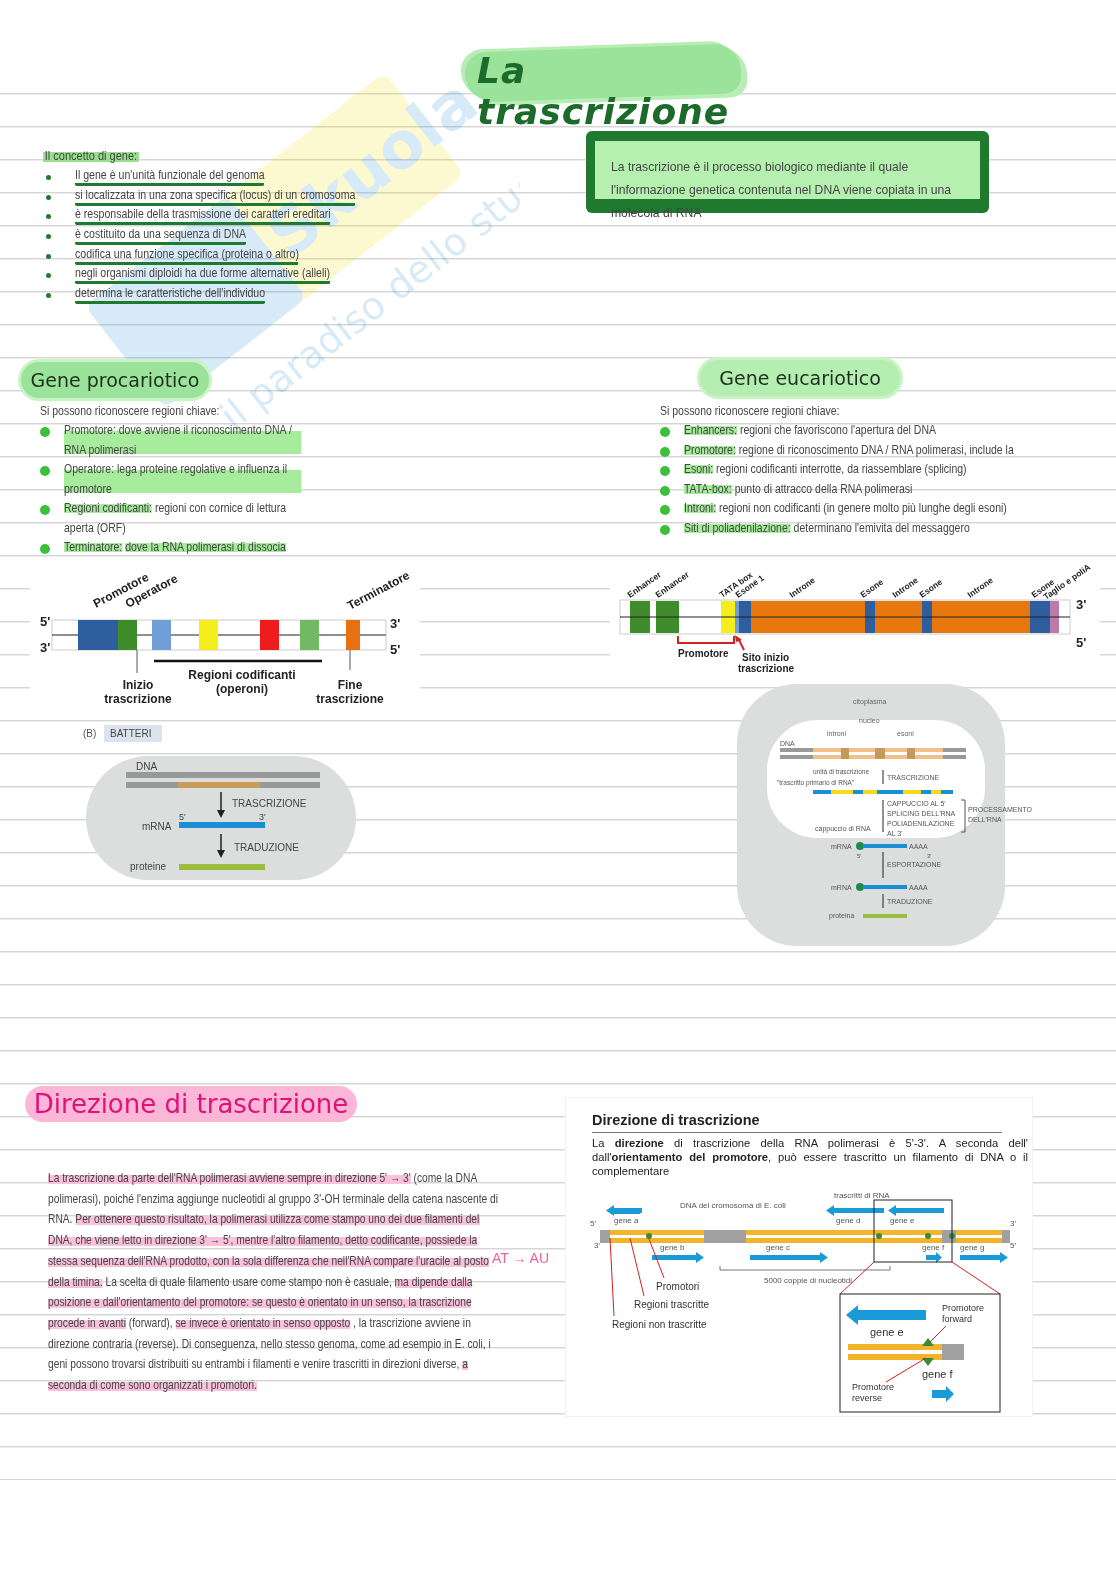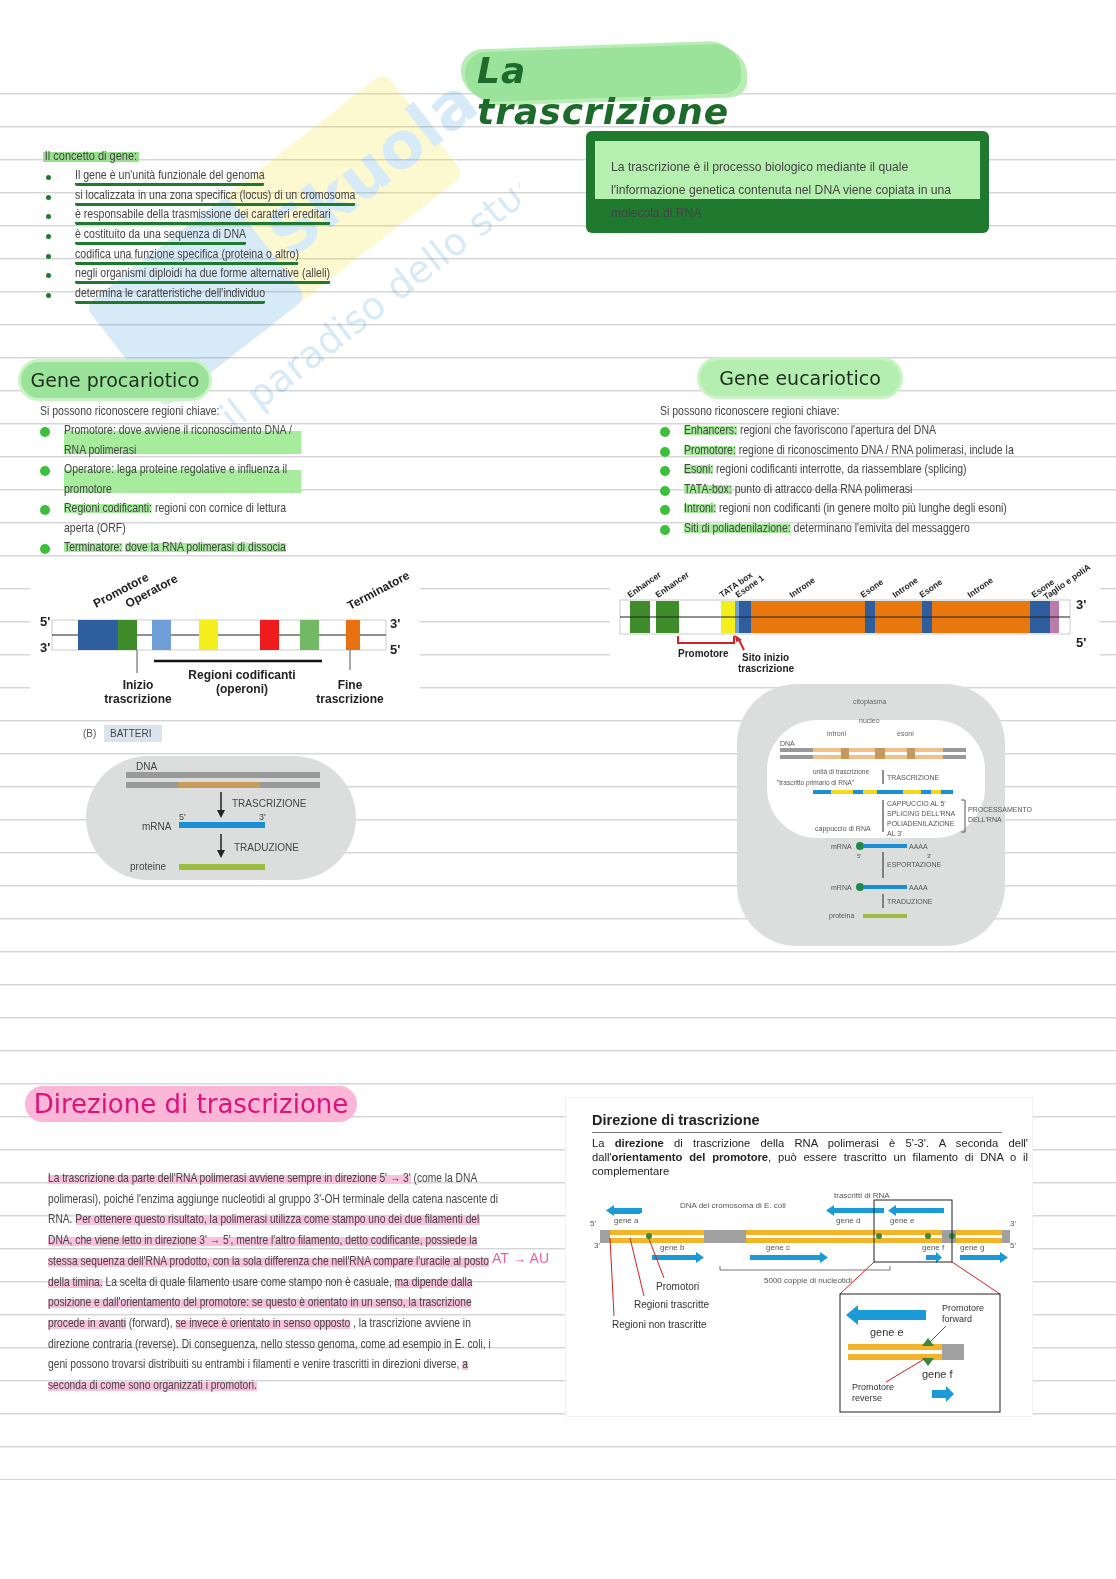--- a/index.html
+++ b/index.html
@@ -31,21 +31,21 @@
     transform: rotate(-2deg);
     box-shadow: 6px 4px 0 #b8eeb6, -4px -3px 0 #b8eeb6;
   }
   .title-text {
     position:absolute; left:12px; top:8px; font-family: "DejaVu Sans", sans-serif;
     font-weight: bold; font-size: 36px; color:#1d6b2a; letter-spacing: 1px;
   }
 
   
   .def-box {
-    left: 586px; top: 131px; width: 403px; height: 102px;
+    left: 586px; top: 131px; width: 403px; height: 82px;
     background: #1f7a2f; border-radius: 6px;
   }
   .def-inner {
     position:absolute; left:9px; top:10px; width: 385px; height: 58px;
     background: #b6f0b0;
   }
   .def-text {
     position:absolute; left:16px; top:14px; width:370px;
     font-size: 13.5px; line-height: 23px; color:#333;
     transform: scaleX(0.9); transform-origin: left top; width: 410px;

